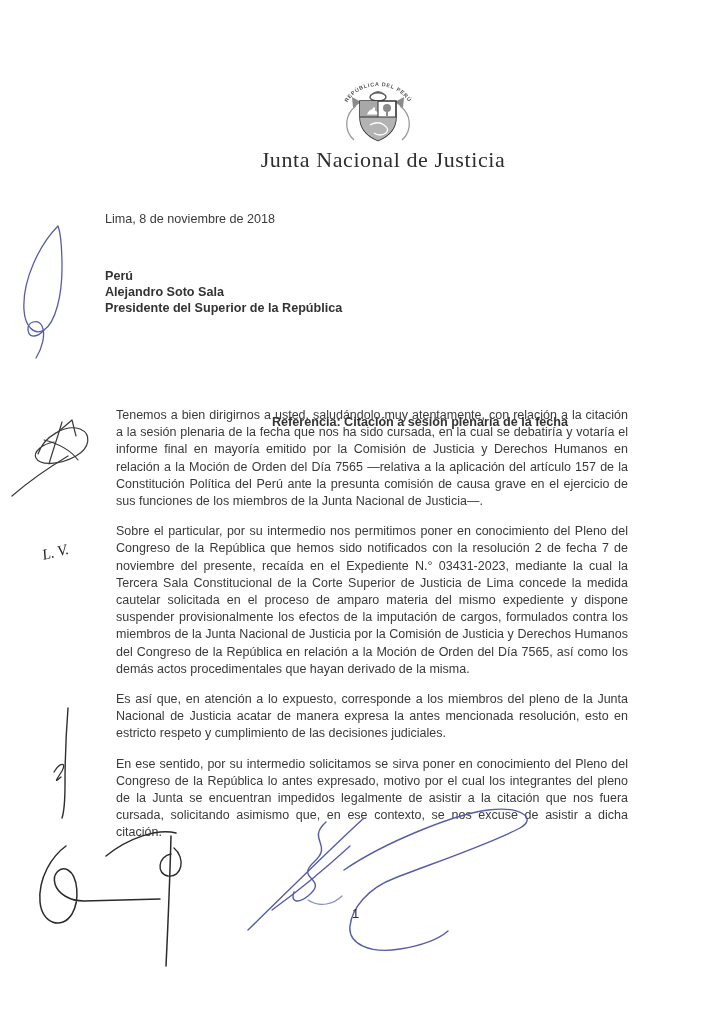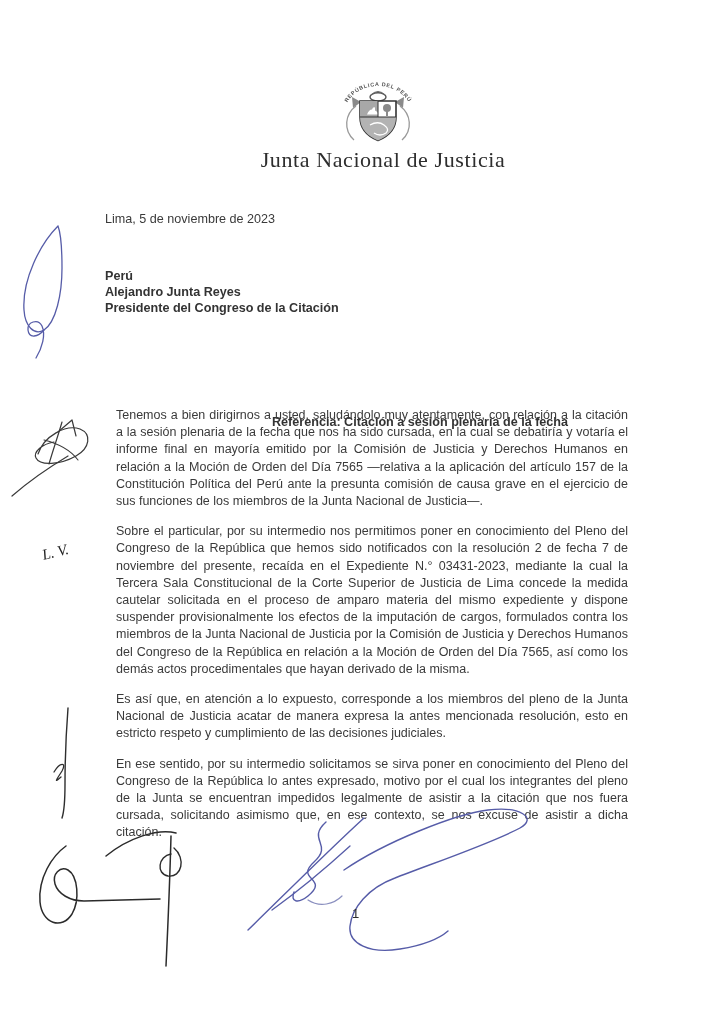--- a/index.html
+++ b/index.html
@@ -69,26 +69,26 @@
       <rect x="54" y="41" width="2" height="5" fill="#8a8a8a"></rect>
       <path d="M28,47 c0,12 8,19.5 18,23.5 c10,-4 18,-11.5 18,-23.5 Z" fill="#b3b3b3"></path>
       <path d="M38,55 q8,-4.5 14,0 q6,4.5 2,8 q-6,4 -12,0" fill="none" stroke="#fff" stroke-width="1.3"></path>
       <line x1="46" y1="31" x2="46" y2="47" stroke="#333" stroke-width="1"></line>
       <line x1="28" y1="47" x2="64" y2="47" stroke="#333" stroke-width="1"></line>
     </svg>
   </div>
 
   <div class="org-title">Junta Nacional de Justicia</div>
 
-  <div class="date-line">Lima, 5 de noviembre de 2023</div>
+  <div class="date-line">Lima, 8 de noviembre de 2018</div>
 
   <div class="addressee">
     <div>Perú</div>
-    <div>Alejandro Junta Reyes</div>
-    <div>Presidente del Congreso de la Citación</div>
+    <div>Alejandro Soto Sala</div>
+    <div>Presidente del Superior de la República</div>
   </div>
 
   <div class="reference-line">Referencia: Citación a sesión plenaria de la fecha</div>
 
   <div class="body-col">
     <p>Tenemos a bien dirigirnos a usted, saludándolo muy atentamente, con relación a la citación a la sesión plenaria de la fecha que nos ha sido cursada, en la cual se debatiría y votaría el informe final en mayoría emitido por la Comisión de Justicia y Derechos Humanos en relación a la Moción de Orden del Día 7565 —relativa a la aplicación del artículo 157 de la Constitución Política del Perú ante la presunta comisión de causa grave en el ejercicio de sus funciones de los miembros de la Junta Nacional de Justicia—.</p>
     <p>Sobre el particular, por su intermedio nos permitimos poner en conocimiento del Pleno del Congreso de la República que hemos sido notificados con la resolución 2 de fecha 7 de noviembre del presente, recaída en el Expediente N.° 03431-2023, mediante la cual la Tercera Sala Constitucional de la Corte Superior de Justicia de Lima concede la medida cautelar solicitada en el proceso de amparo materia del mismo expediente y dispone suspender provisionalmente los efectos de la imputación de cargos, formulados contra los miembros de la Junta Nacional de Justicia por la Comisión de Justicia y Derechos Humanos del Congreso de la República en relación a la Moción de Orden del Día 7565, así como los demás actos procedimentales que hayan derivado de la misma.</p>
     <p>Es así que, en atención a lo expuesto, corresponde a los miembros del pleno de la Junta Nacional de Justicia acatar de manera expresa la antes mencionada resolución, esto en estricto respeto y cumplimiento de las decisiones judiciales.</p>
     <p>En ese sentido, por su intermedio solicitamos se sirva poner en conocimiento del Pleno del Congreso de la República lo antes expresado, motivo por el cual los integrantes del pleno de la Junta se encuentran impedidos legalmente de asistir a la citación que nos fuera cursada, solicitando asimismo que, en ese contexto, se nos excuse de asistir a dicha citación.</p>
   </div>

